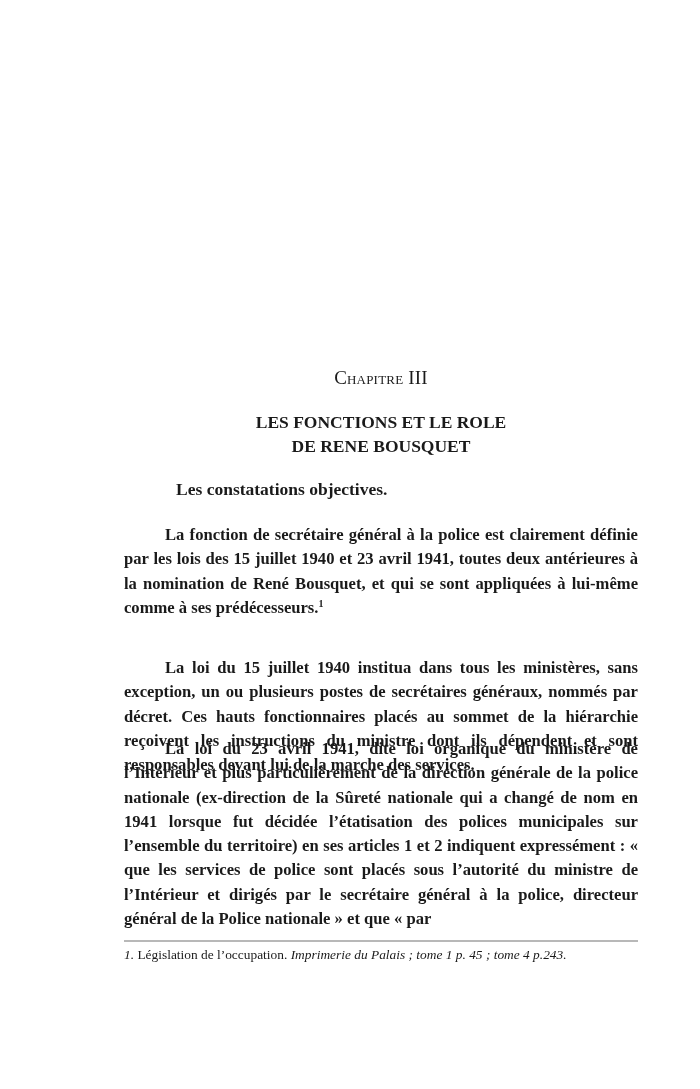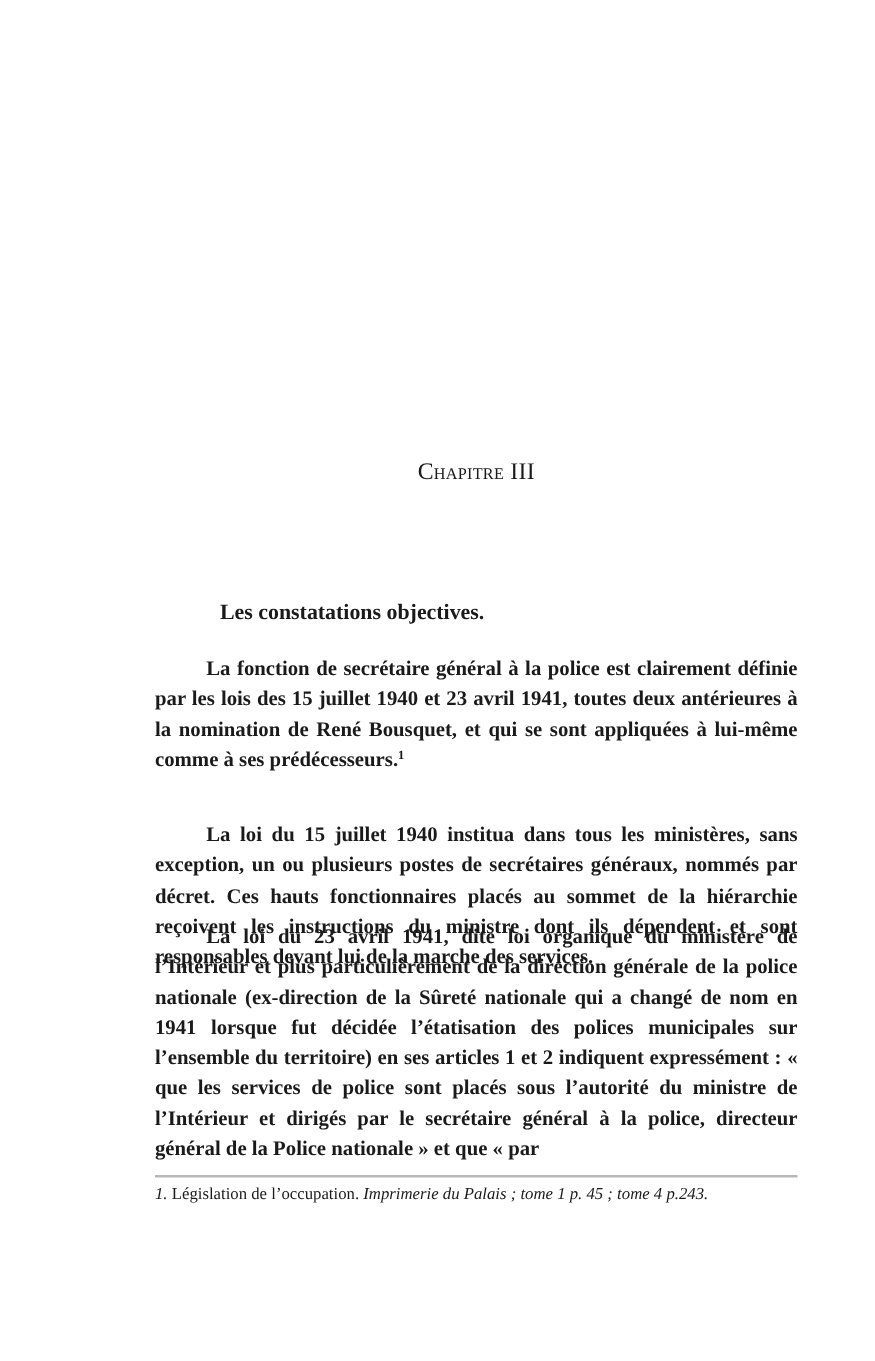--- a/index.html
+++ b/index.html
@@ -95,20 +95,24 @@
     }
     .footnote i { font-style: italic; }
   </style>
 </head>
 <body>
 
 <div class="page">
 
   <div class="chapter-label">Chapitre III</div>
 
+  <h1 class="chapter-title" style="margin:0;">
+    <span>LES FONCTIONS ET LE ROLE</span>
+    <span>DE RENE BOUSQUET</span>
+  </h1>
 
   <h2 class="section-heading" style="margin:0;">Les constatations objectives.</h2>
 
   <div class="body-text p1">
     <p><span>La fonction de secrétaire général à la police est clairement définie par les lois des 15 juillet 1940 et 23 avril 1941, toutes deux antérieures à la nomination de René Bousquet, et qui se sont appliquées à lui-même comme à ses prédécesseurs.</span><sup>1</sup></p>
   </div>
 
   <div class="body-text p2">
     <p>La loi du 15 juillet 1940 institua dans tous les ministères, sans exception, un ou plusieurs postes de secrétaires généraux, nommés par décret. Ces hauts fonctionnaires placés au sommet de la hiérarchie reçoivent les instructions du ministre dont ils dépendent et sont responsables devant lui de la marche des services.</p>
   </div>

